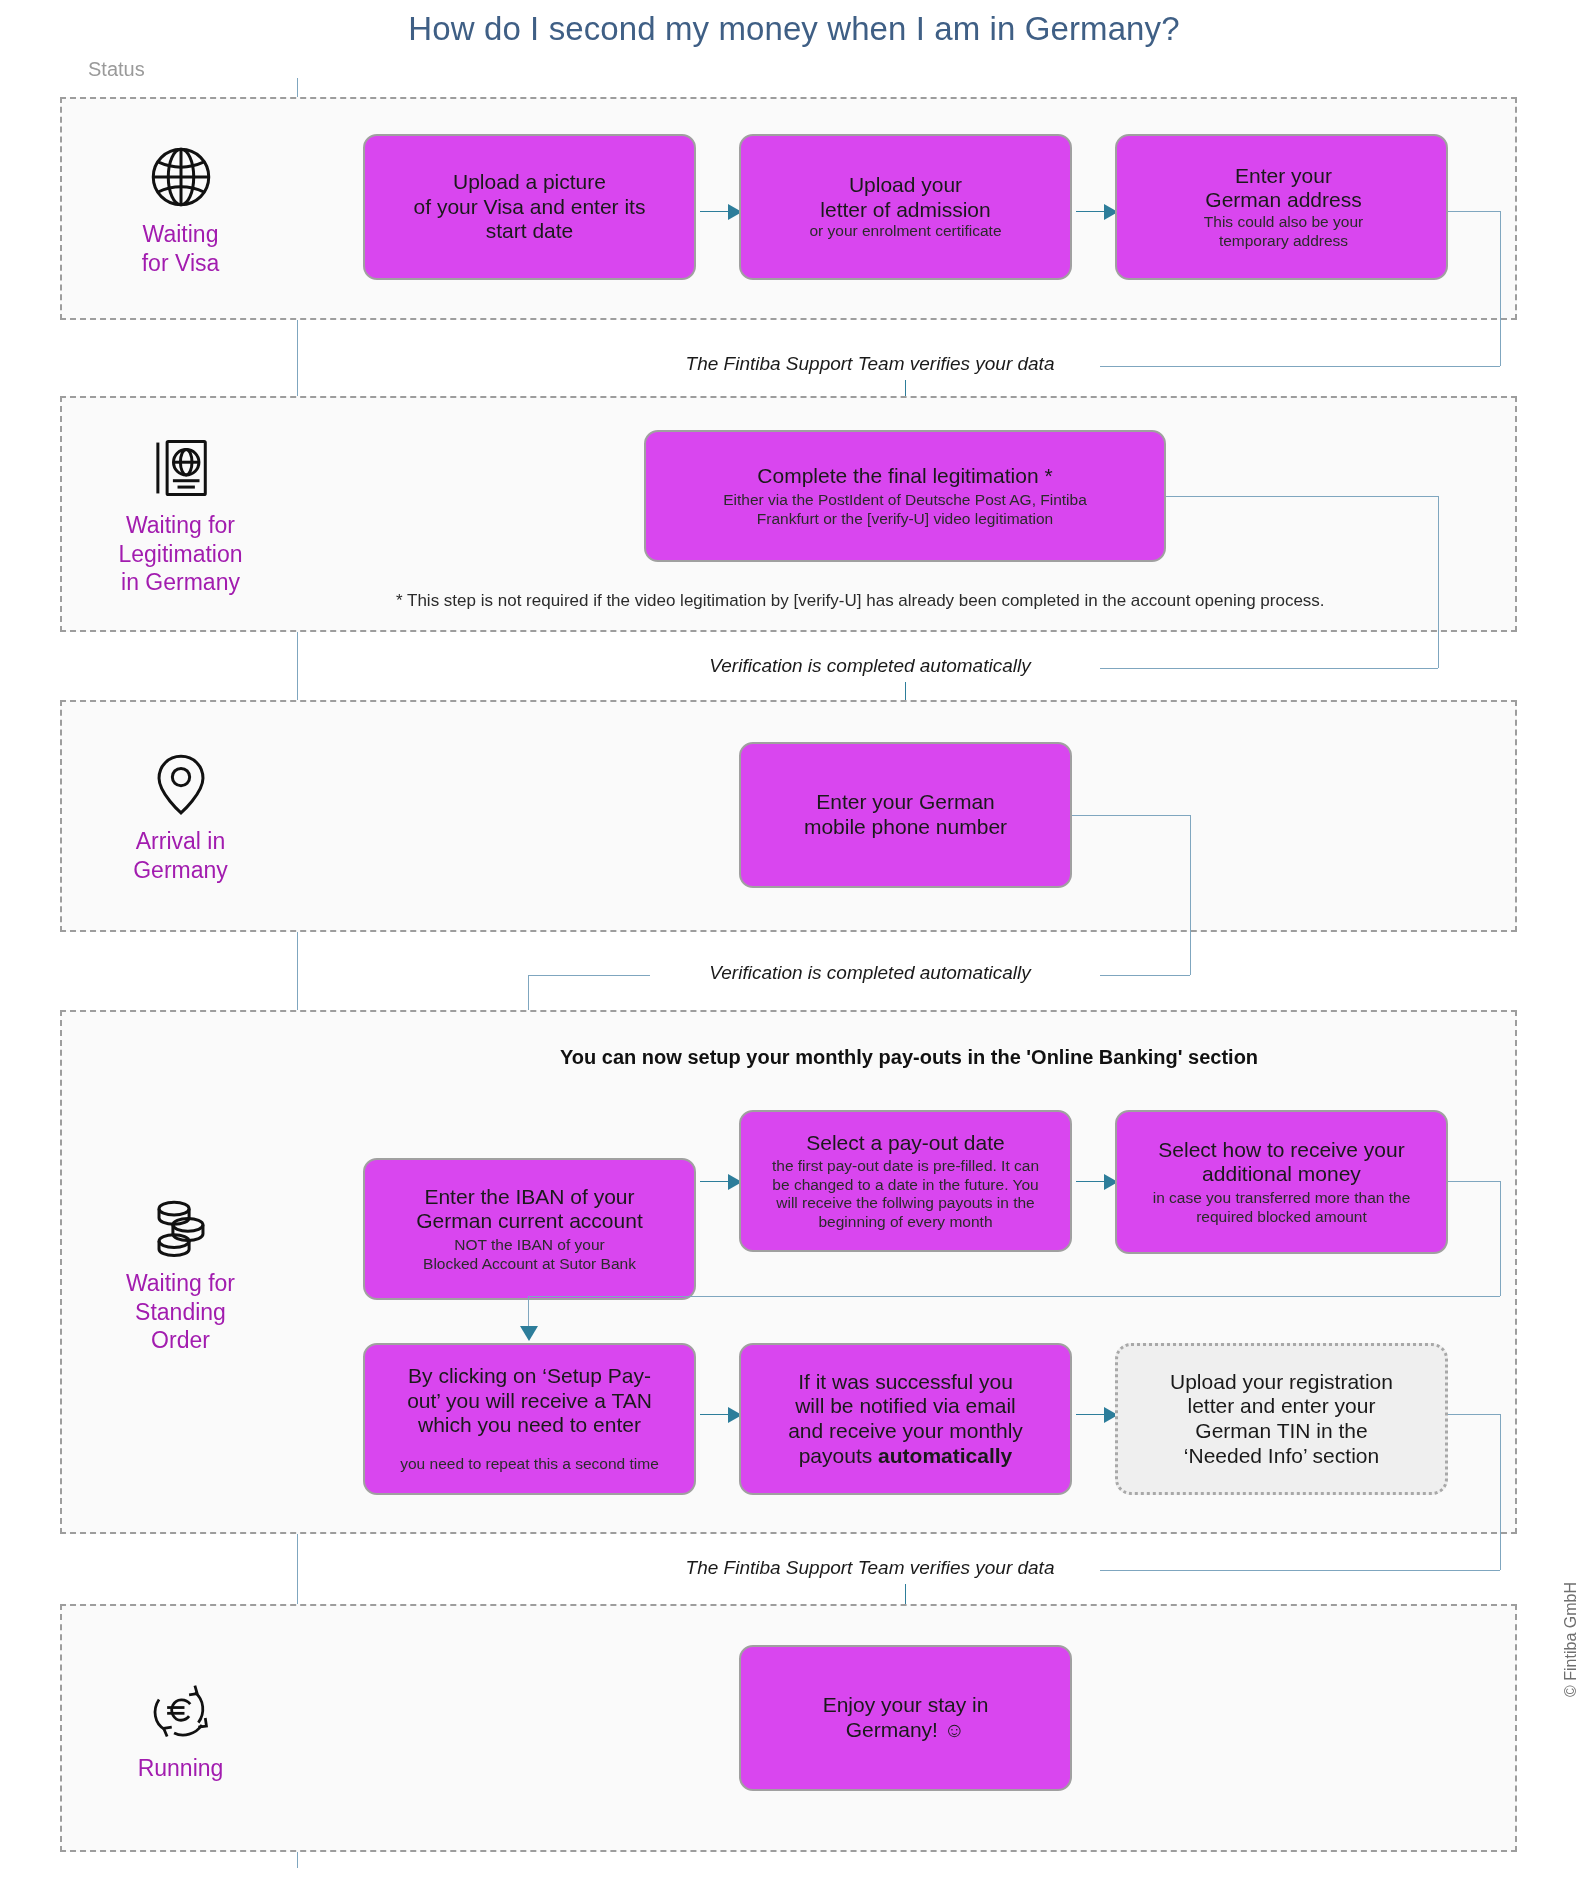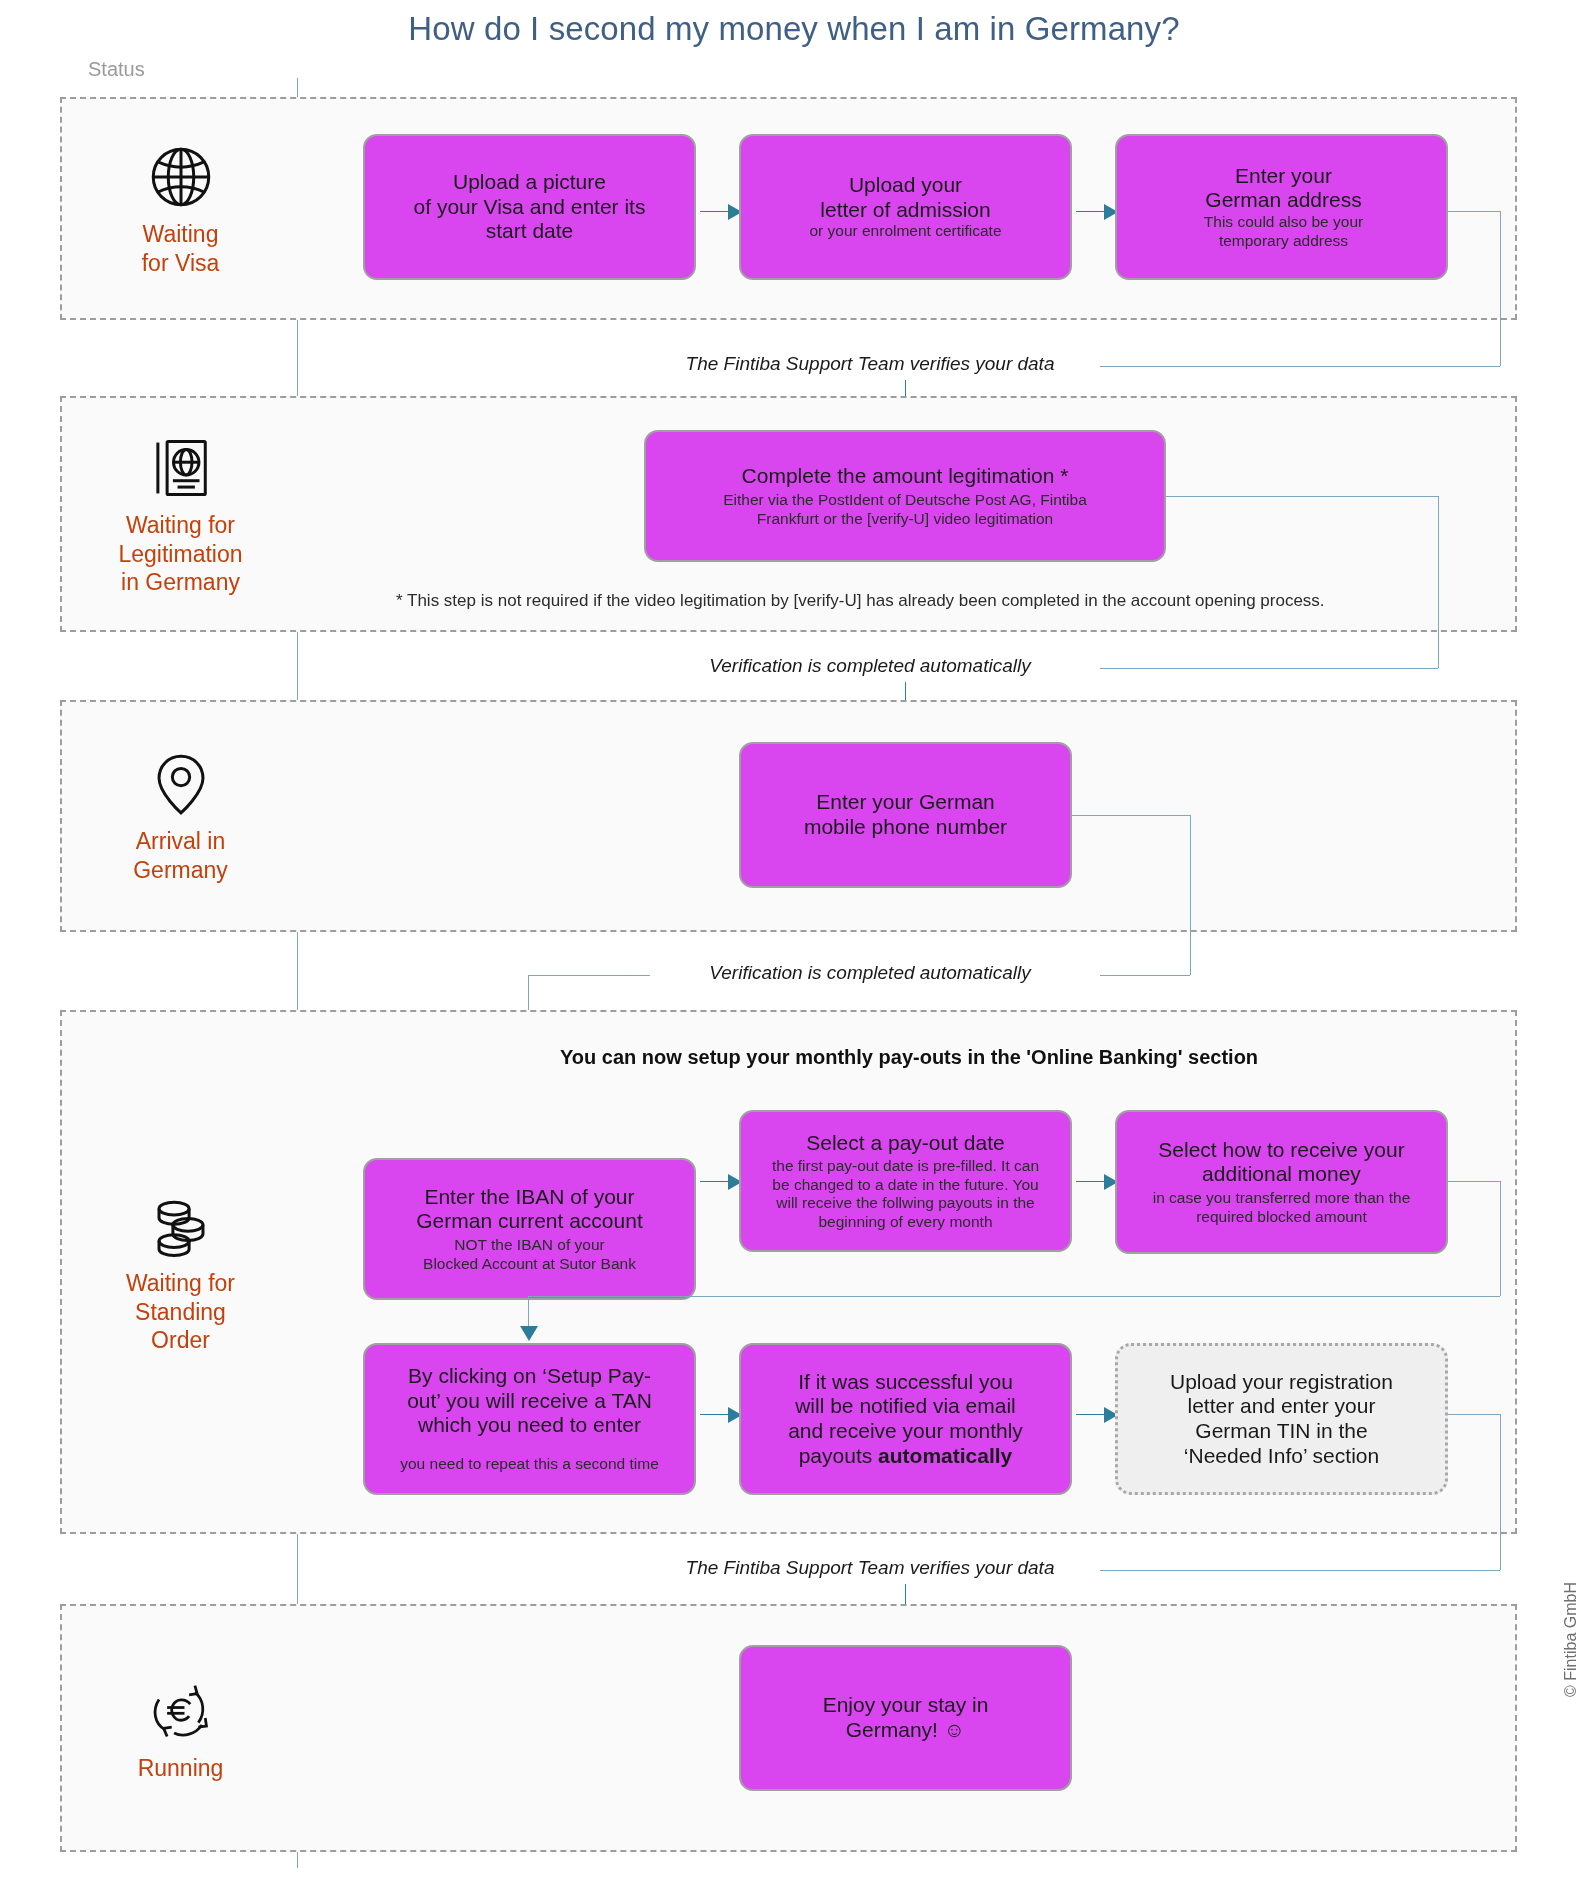--- a/index.html
+++ b/index.html
@@ -37,21 +37,21 @@
     box-sizing:border-box;
     width:1457px;
   }
   .lane-status{
     position:absolute;left:0;top:0;width:237px;height:100%;
     display:flex;flex-direction:column;align-items:center;justify-content:center;
     gap:6px;
   }
   .lane-status .ico{width:74px;height:74px;display:block;}
   .lane-status .lbl{
-    font-size:23px;line-height:1.26;color:#c2410c;text-align:center;
+    font-size:23px;line-height:1.26;color:#a21caf;text-align:center;
     max-width:220px;
   }
 
   
   .box{
     position:absolute;box-sizing:border-box;
     background:#d946ef;
     border:2px solid #a0a0a0;
     border-radius:14px;
     display:flex;flex-direction:column;
@@ -170,21 +170,21 @@
           <line x1="29" y1="48.5" x2="44" y2="48.5"></line>
         </svg>
       </span>
       <span class="lbl" style="white-space:pre-line">Waiting for
 Legitimation
 in Germany</span>
     </div>
   </div>
 
   <div class="box" style="left:644px;top:430px;width:522px;height:132px;">
-    <span class="big" style="white-space:pre-line">Complete the amount legitimation *</span>
+    <span class="big" style="white-space:pre-line">Complete the final legitimation *</span>
     <span class="small" style="white-space:pre-line;margin-top:3px">Either via the PostIdent of Deutsche Post AG, Fintiba
 Frankfurt or the [verify-U] video legitimation</span>
   </div>
 
   <div class="note" style="left:396px;top:591px;">* This step is not required if the video legitimation by [verify-U] has already been completed in the account opening process.</div>
 
   <div class="hl" style="left:1166px;top:496px;width:272px;"></div>
   <div class="vl" style="left:1438px;top:496px;height:172px;"></div>
   <div class="hl" style="left:1100px;top:668px;width:338px;"></div>
   <div class="caption" style="left:650px;top:655px;width:440px;">Verification is completed automatically</div>

